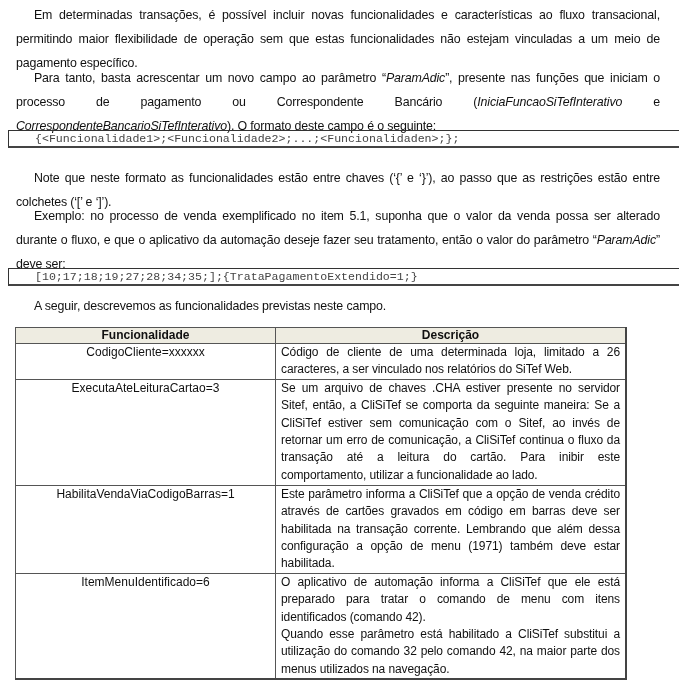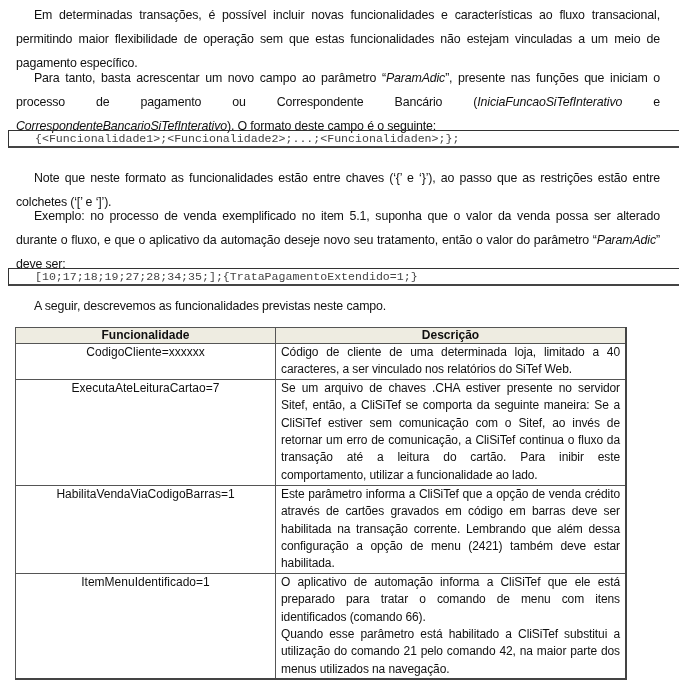--- a/index.html
+++ b/index.html
@@ -40,53 +40,53 @@
 <body>
 
 <div class="para" style="top:3px;"><span class="indent"></span><span>Em determinadas transações, é possível incluir novas funcionalidades e características ao fluxo transacional, permitindo maior flexibilidade de operação sem que estas funcionalidades não estejam vinculadas a um meio de pagamento específico.</span></div>
 
 <div class="para" style="top:66px;"><span class="indent"></span><span>Para tanto, basta acrescentar um novo campo ao parâmetro “</span><em>ParamAdic</em><span>”, presente nas funções que iniciam o processo de pagamento ou Correspondente Bancário (</span><em>IniciaFuncaoSiTefInterativo</em><span> e </span><em>CorrespondenteBancarioSiTefInterativo</em><span>). O formato deste campo é o seguinte:</span></div>
 
 <div class="codebox" style="top:130px;">{&lt;Funcionalidade1&gt;;&lt;Funcionalidade2&gt;;...;&lt;Funcionalidaden&gt;;};</div>
 
 <div class="para" style="top:157px;margin-top:9px;"><span class="indent"></span><span>Note que neste formato as funcionalidades estão entre chaves (‘{’ e ‘}’), ao passo que as restrições estão entre colchetes (‘[’ e ‘]’).</span></div>
 
-<div class="para" style="top:204px;"><span class="indent"></span><span>Exemplo: no processo de venda exemplificado no item 5.1, suponha que o valor da venda possa ser alterado durante o fluxo, e que o aplicativo da automação deseje novo seu tratamento, então o valor do parâmetro “</span><em>ParamAdic</em><span>” deve ser:</span></div>
+<div class="para" style="top:204px;"><span class="indent"></span><span>Exemplo: no processo de venda exemplificado no item 5.1, suponha que o valor da venda possa ser alterado durante o fluxo, e que o aplicativo da automação deseje fazer seu tratamento, então o valor do parâmetro “</span><em>ParamAdic</em><span>” deve ser:</span></div>
 
 <div class="codebox" style="top:268px;">[10;17;18;19;27;28;34;35;];{TrataPagamentoExtendido=1;}</div>
 
 <div class="para" style="top:294px;"><span class="indent"></span><span>A seguir, descrevemos as funcionalidades previstas neste campo.</span></div>
 
 <table class="funcs">
   <thead>
     <tr>
       <th>Funcionalidade</th>
       <th>Descrição</th>
     </tr>
   </thead>
   <tbody>
     <tr style="height:31px;">
       <td class="col1">CodigoCliente=xxxxxx</td>
       <td class="col2">
-          <span class="desc-line">Código de cliente de uma determinada loja, limitado a 40 caracteres, a ser vinculado nos relatórios do SiTef Web.</span>
+          <span class="desc-line">Código de cliente de uma determinada loja, limitado a 26 caracteres, a ser vinculado nos relatórios do SiTef Web.</span>
         </td>
     </tr>
     <tr style="height:106px;">
-      <td class="col1">ExecutaAteLeituraCartao=7</td>
+      <td class="col1">ExecutaAteLeituraCartao=3</td>
       <td class="col2">
           <span class="desc-line">Se um arquivo de chaves .CHA estiver presente no servidor Sitef, então, a CliSiTef se comporta da seguinte maneira: Se a CliSiTef estiver sem comunicação com o Sitef, ao invés de retornar um erro de comunicação, a CliSiTef continua o fluxo da transação até a leitura do cartão. Para inibir este comportamento, utilizar a funcionalidade ao lado.</span>
         </td>
     </tr>
     <tr style="height:87px;">
       <td class="col1">HabilitaVendaViaCodigoBarras=1</td>
       <td class="col2">
-          <span class="desc-line">Este parâmetro informa a CliSiTef que a opção de venda crédito através de cartões gravados em código em barras deve ser habilitada na transação corrente. Lembrando que além dessa configuração a opção de menu (2421) também deve estar habilitada.</span>
+          <span class="desc-line">Este parâmetro informa a CliSiTef que a opção de venda crédito através de cartões gravados em código em barras deve ser habilitada na transação corrente. Lembrando que além dessa configuração a opção de menu (1971) também deve estar habilitada.</span>
         </td>
     </tr>
     <tr style="height:102px;">
-      <td class="col1">ItemMenuIdentificado=1</td>
+      <td class="col1">ItemMenuIdentificado=6</td>
       <td class="col2">
-          <span class="desc-line">O aplicativo de automação informa a CliSiTef que ele está preparado para tratar o comando de menu com itens identificados (comando 66).</span>
-          <span class="desc-line">Quando esse parâmetro está habilitado a CliSiTef substitui a utilização do comando 21 pelo comando 42, na maior parte dos menus utilizados na navegação.</span>
+          <span class="desc-line">O aplicativo de automação informa a CliSiTef que ele está preparado para tratar o comando de menu com itens identificados (comando 42).</span>
+          <span class="desc-line">Quando esse parâmetro está habilitado a CliSiTef substitui a utilização do comando 32 pelo comando 42, na maior parte dos menus utilizados na navegação.</span>
         </td>
     </tr>
   </tbody>
 </table>
 
 </body></html>

